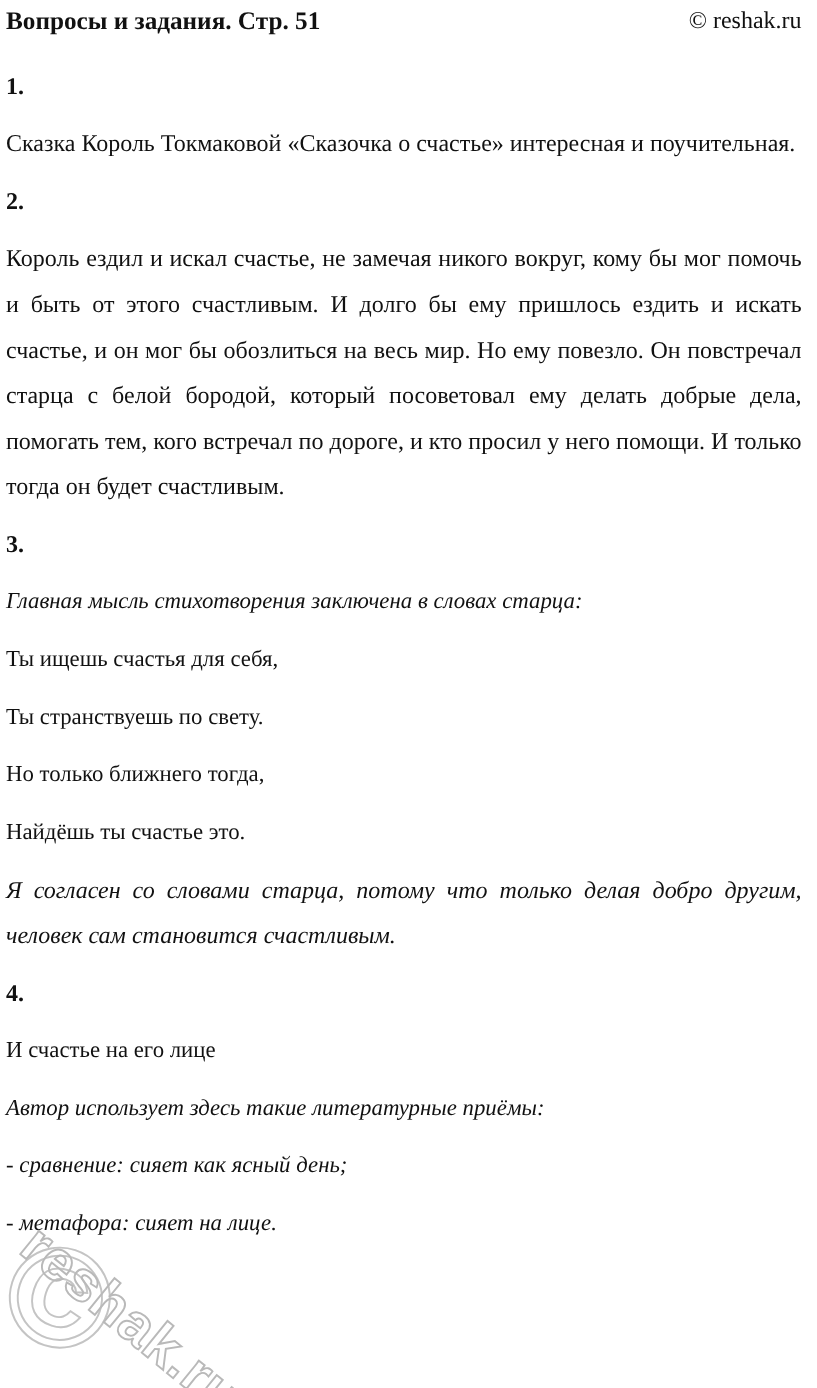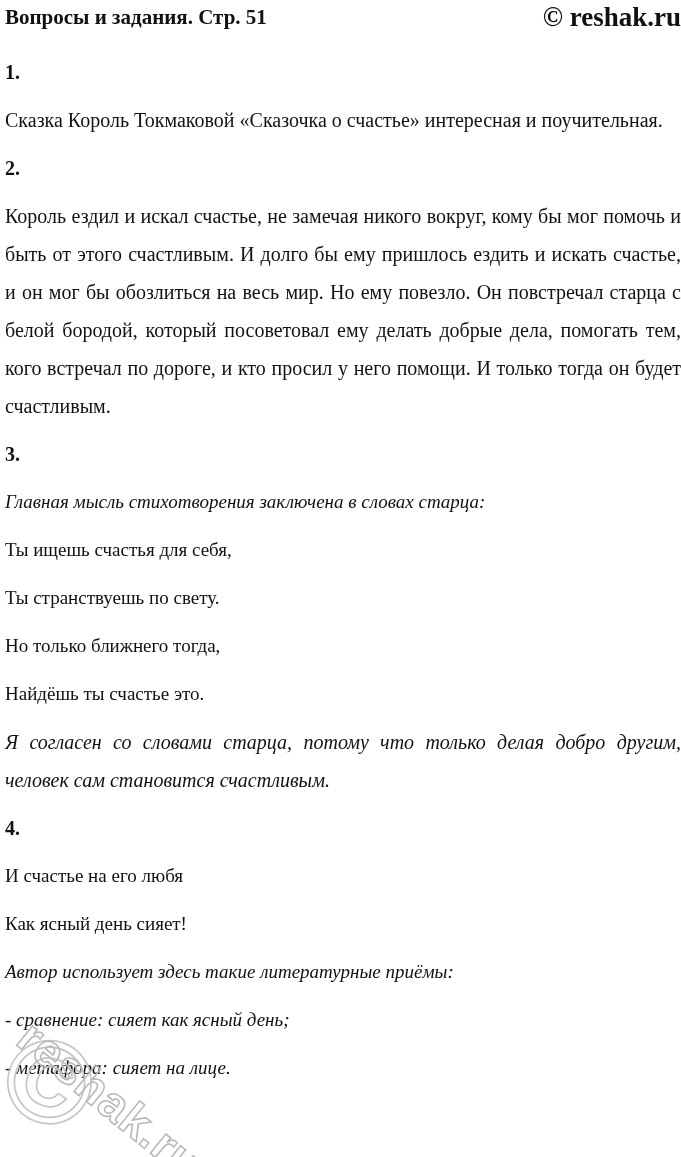--- a/index.html
+++ b/index.html
@@ -4,28 +4,28 @@
 <style>
   html, body { margin:0; padding:0; }
   body {
     width:681px; height:1157px;
     background:#ffffff;
     font-family:"Liberation Serif", serif;
     color:#111;
     position:relative;
     overflow:hidden;
   }
-  .page { padding:3px 0 0 5px; position:relative; z-index:1; }
+  .page { padding:3px 13px 0 5px; position:relative; z-index:1; }
 
   .header {
     display:flex; justify-content:space-between; align-items:flex-start;
     margin-bottom:22px;
   }
   .header-title { font-weight:bold; font-size:21px; line-height:28px; }
-  .header-copy  { font-size:27px; line-height:28px; font-weight:bold; }
+  .header-copy  { font-size:20px; line-height:28px; font-weight:normal; }
 
   .num {
     font-weight:bold; font-size:20px; line-height:38px;
     margin:0 0 10px 0;
   }
   .para {
     font-size:20px; line-height:38px; margin:0 0 10px 0;
     text-align:justify;
   }
   .line {
@@ -76,22 +76,21 @@
 
   <p class="num">3.</p>
   <p class="line italic">Главная мысль стихотворения заключена в словах старца:</p>
   <p class="line">Ты ищешь счастья для себя,</p>
   <p class="line">Ты странствуешь по свету.</p>
   <p class="line">Но только ближнего тогда,</p>
   <p class="line">Найдёшь ты счастье это.</p>
   <p class="para italic">Я согласен со словами старца, потому что только делая добро другим, человек сам становится счастливым.</p>
 
   <p class="num">4.</p>
-  <p class="line">И счастье на его любя</p>
-  <p class="line">Как ясный день сияет!</p>
+  <p class="line">И счастье на его лице</p>
   <p class="line italic">Автор использует здесь такие литературные приёмы:</p>
   <p class="line italic">- сравнение: сияет как ясный день;</p>
   <p class="line italic">- метафора: сияет на лице.</p>
 
 </div>
 
 <div class="watermark">
   <span class="wm-copy">©</span>
   <span class="wm-text">reshak.ru</span>
 </div>

